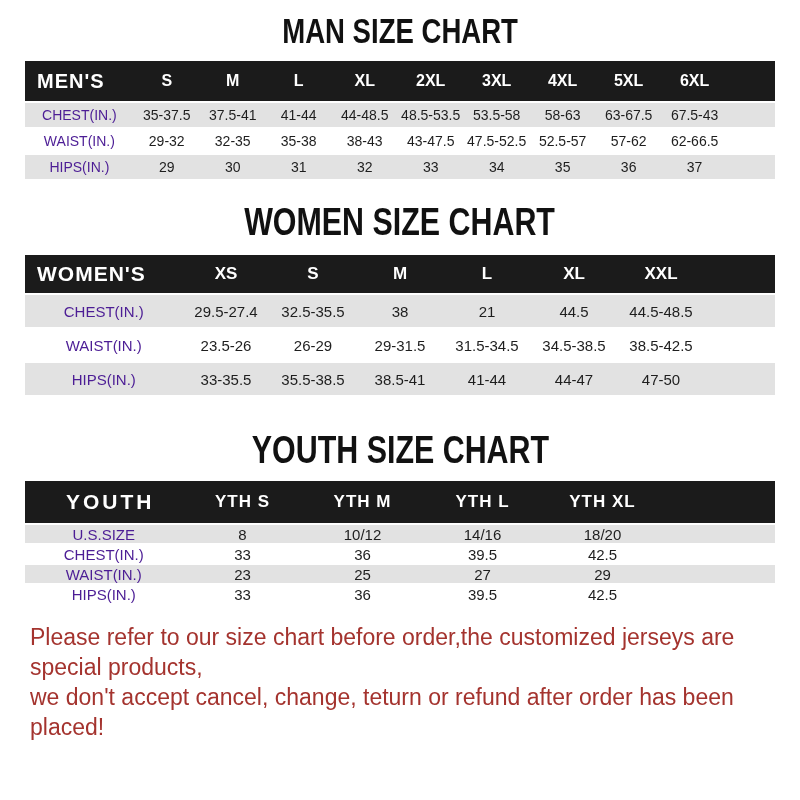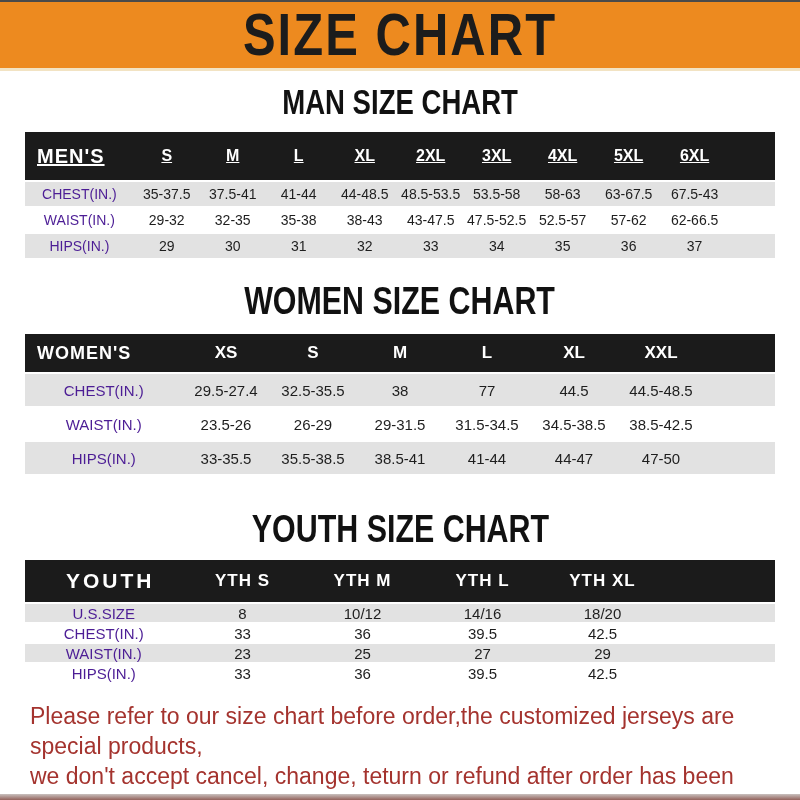--- a/index.html
+++ b/index.html
@@ -61,30 +61,30 @@
     background: var(--bar-bg, #1b1b1b);
     color: #fff; font-weight: bold;
   }
   tr.head th.corner { text-align: left; padding-left: 12px; letter-spacing: 1px; }
   tr.shade td { background: var(--shade-bg, #E2E2E2); }
   tr.plain td { background: #ffffff; }
   td.row-label { color: #4c1d95; }
   td, th { color: #1e1e1e; }
 
   
-  .men tr.head th { height: 48px; font-size: 16px; text-decoration: underline; }
+  .men tr.head th { height: 40px; font-size: 16px; }
   .men tr.head th.corner { font-size: 20px; }
   .men td { height: 24px; font-size: 14px; }
   .men col.c-label  { width: 14.5%; }
   .men col.c-data   { width: 8.8%; }
   .men col.c-filler { width: 6.3%; }
 
   
   .women tr.head th { height: 38px; font-size: 17px; }
-  .women tr.head th.corner { font-size: 18px; }
+  .women tr.head th.corner { font-size: 21px; }
   .women td { height: 32px; font-size: 15px; }
   .women col.c-label  { width: 21%; }
   .women col.c-data   { width: 11.6%; }
   .women col.c-filler { width: 9.4%; }
 
   
   .youth tr.head th { height: 42px; font-size: 17px; letter-spacing: 1px; }
   .youth tr.head th.corner { font-size: 21px; letter-spacing: 3px; padding-left: 41px; }
   .youth td { height: 18px; font-size: 15px; }
   .youth col.c-label  { width: 21%; }
@@ -103,23 +103,20 @@
     position: absolute; left: 0; bottom: 0;
     width: 100%; height: 6px;
     background: linear-gradient(#c9c1bf, #93625c);
   }
 </style>
 </head>
 <body>
 
 <div class="page">
 
-  <header class="banner">
-    <h1><span>SIZE CHART</span></h1>
-  </header>
 
   <section>
     <h2 class="men-heading"><span>MAN SIZE CHART</span></h2>
     <div class="tbl men">
         <table class="size-table">
           <colgroup>
             <col class="c-label">
             <col class="c-data">
             <col class="c-data">
             <col class="c-data">
@@ -212,21 +209,21 @@
               <th>L</th>
               <th>XL</th>
               <th>XXL</th>
               <th class="filler"></th>
             </tr>
             <tr class="shade">
               <td class="row-label">CHEST(IN.)</td>
               <td>29.5-27.4</td>
               <td>32.5-35.5</td>
               <td>38</td>
-              <td>77</td>
+              <td>21</td>
               <td>44.5</td>
               <td>44.5-48.5</td>
               <td class="filler"></td>
             </tr>
             <tr class="plain">
               <td class="row-label">WAIST(IN.)</td>
               <td>23.5-26</td>
               <td>26-29</td>
               <td>29-31.5</td>
               <td>31.5-34.5</td>

